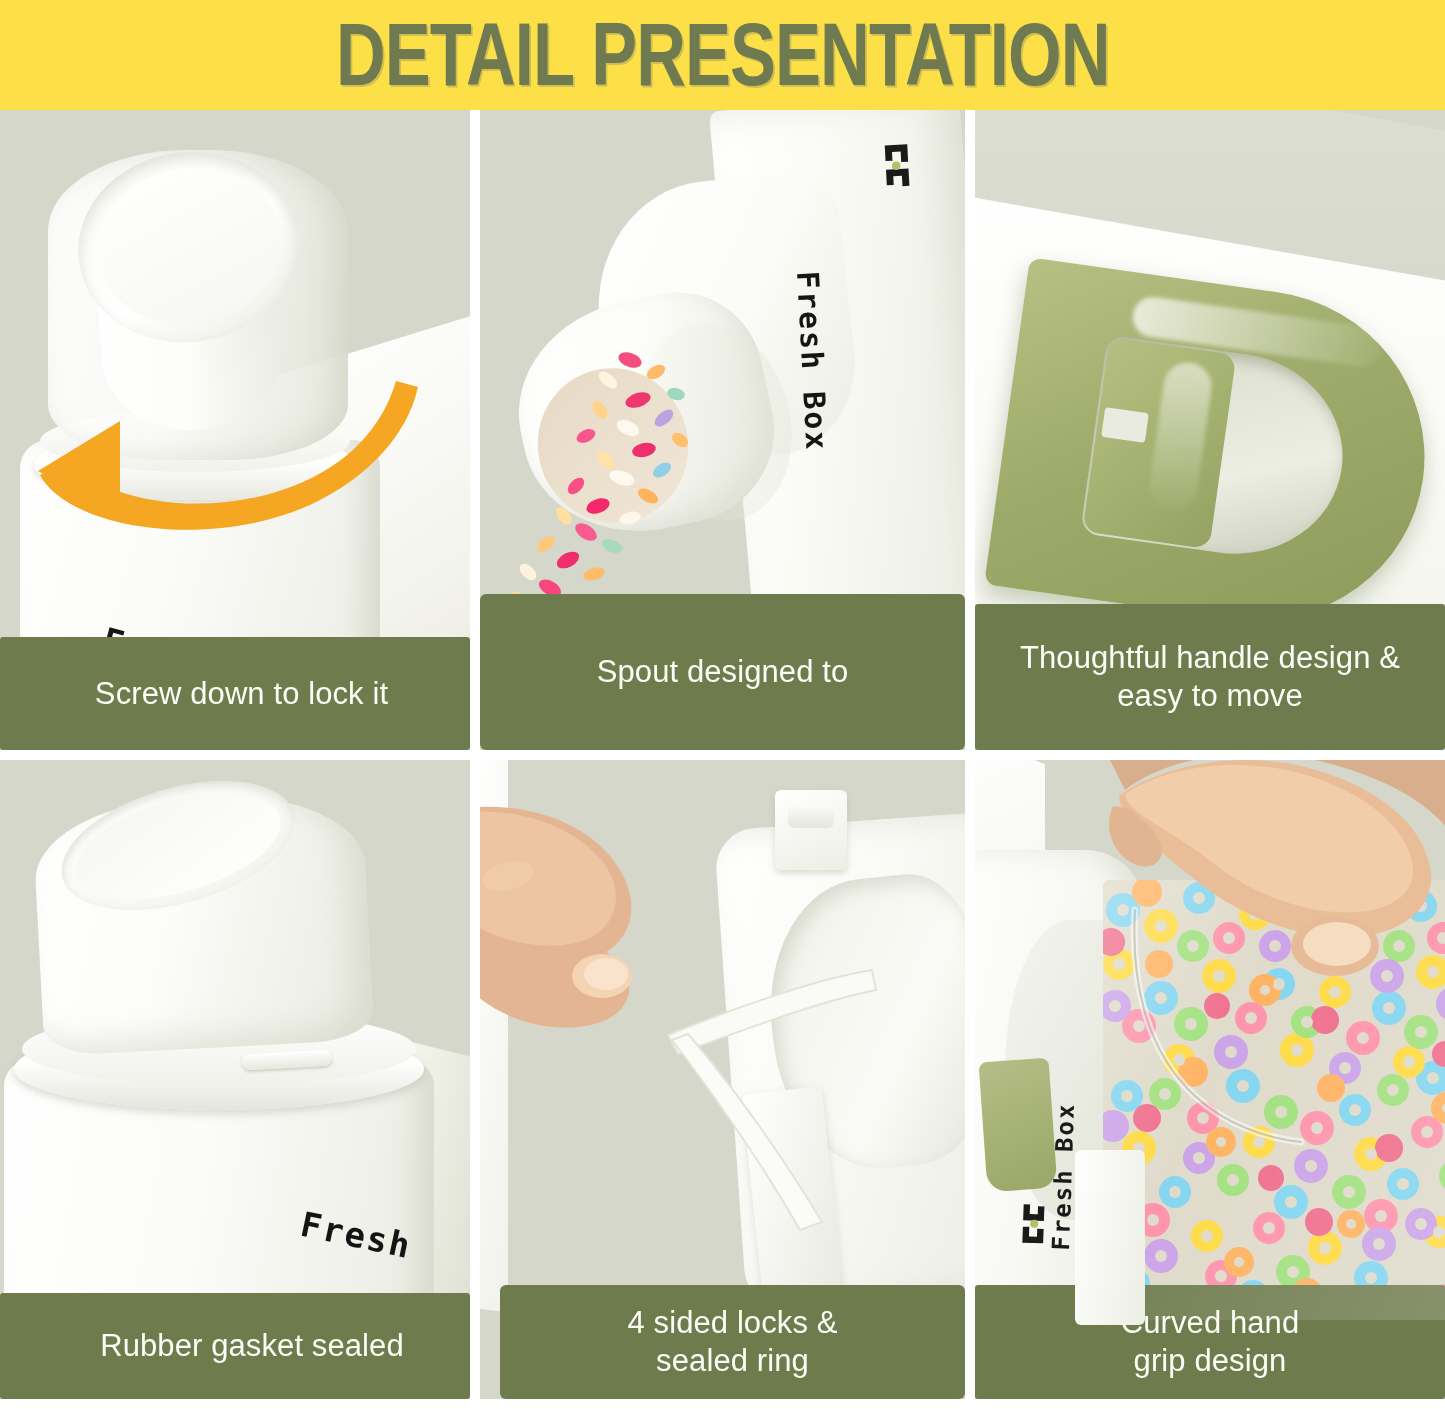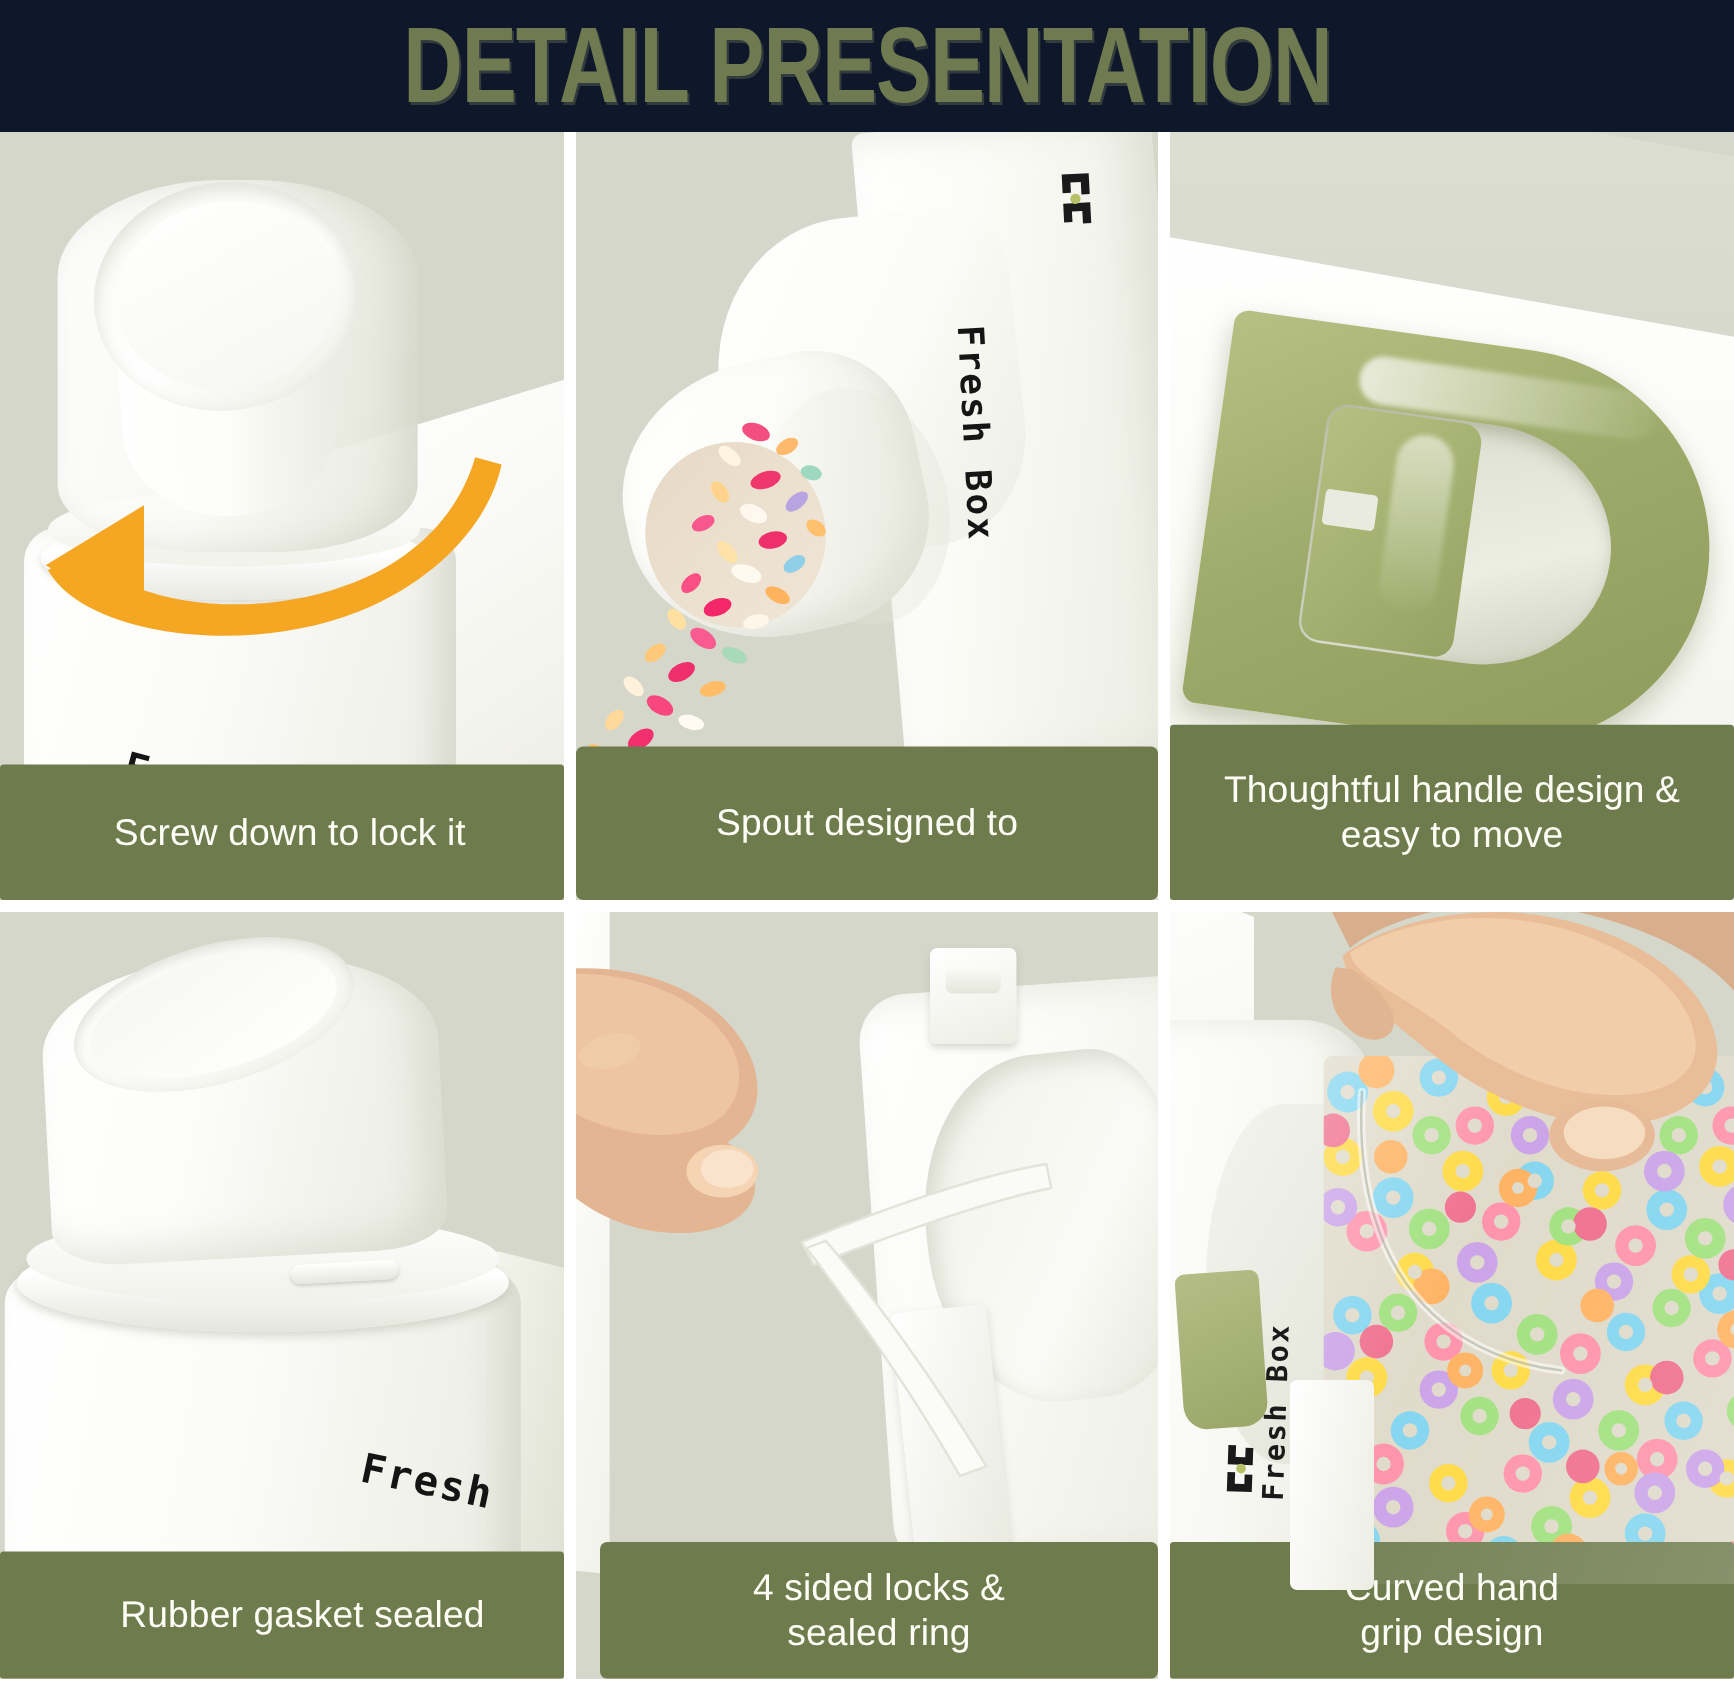--- a/index.html
+++ b/index.html
@@ -8,21 +8,21 @@
     width:1445px; height:1409px;
     font-family:"Liberation Sans", sans-serif;
     overflow:hidden;
     position:relative;
   }
 
   
   .title-bar{
     width:1445px; height:110px;
     display:flex; align-items:center; justify-content:center;
-    background:#0f172a;
+    background:#fde047;
   }
   .title-text{
     font-family:"Liberation Sans", sans-serif;
     font-weight:bold;
     font-size:80px;
     line-height:80px;
     color:#6f7a51;
     letter-spacing:-1px;
     transform:scaleX(0.86) scaleY(1.12);
     transform-origin:center center;
@@ -58,21 +58,21 @@
     text-align:center;
     padding:6px 14px;
     font-size:31px;
     line-height:1.22;
     font-weight:400;
     border-radius:3px;
     letter-spacing:0.1px;
     z-index:6;
   }
   .cap-1{ height:113px; font-size:31px;padding-left:27px; }
-  .cap-2{ height:128px; border-radius:6px; }
+  .cap-2{ height:156px; border-radius:6px; }
   .cap-3{ height:146px; }
   .cap-4{ height:106px;padding-left:48px; }
   .cap-5{ height:114px; border-radius:6px;margin-left:20px; }
   .cap-6{ height:114px; }
 
   
   .p1-table{
     position:absolute; left:150px; top:240px; width:420px; height:420px;
     background:linear-gradient(160deg,#ffffff 0%,#f4f4ee 60%,#e6e7dc 100%);
     transform:skewY(-17deg);

